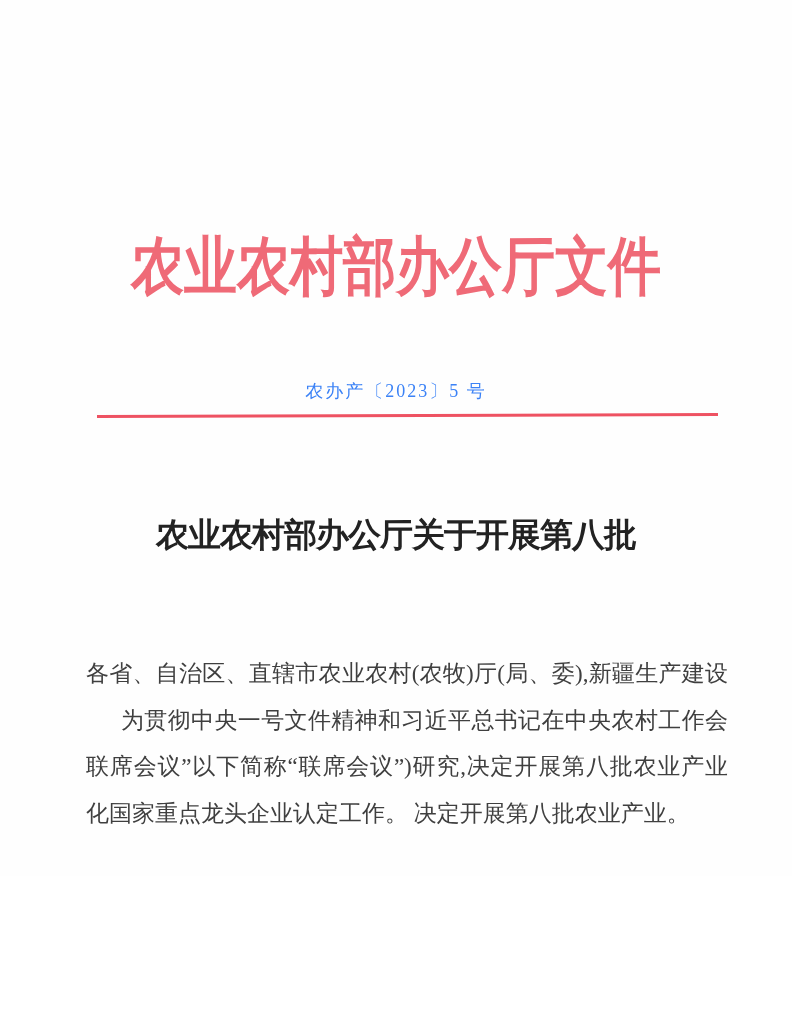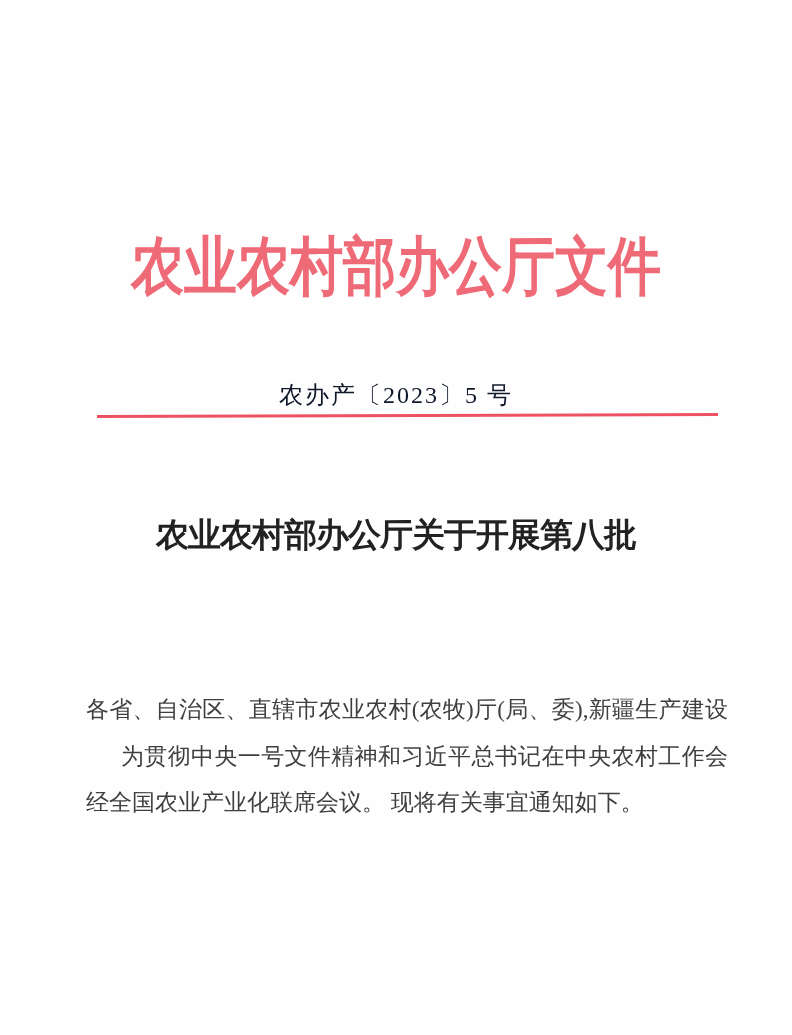--- a/index.html
+++ b/index.html
@@ -30,23 +30,23 @@
     transform-origin: top center;
     white-space: nowrap;
   }
   
   .doc-number {
     position: absolute;
     top: 379px;
     left: 0;
     width: 100%;
     text-align: center;
-    font-size: 24px;
+    font-size: 18px;
     letter-spacing: 2px;
-    color: #0f172a;
+    color: #3b82f6;
   }
   
   .red-rule {
     position: absolute;
     top: 414px;
     left: 97px;
     width: 621px;
     height: 3px;
     background: #ee5262;
     transform: rotate(-0.18deg);
@@ -60,21 +60,21 @@
     text-align: center;
     font-size: 33px;
     font-weight: bold;
     color: #222222;
     line-height: 44px;
     letter-spacing: -1px;
   }
   
   .body-text {
     position: absolute;
-    top: 687px;
+    top: 651px;
     left: 86px;
     width: 642px;
     font-size: 23px;
     line-height: 46.5px;
     color: #3f3f3f;
     letter-spacing: 0px;
   }
   .line {
     width: 100%;
   }
@@ -108,18 +108,19 @@
 
   <div class="red-rule"></div>
 
   <div class="doc-title">
     <div class="title-line">农业农村部办公厅关于开展第八批</div>
   </div>
 
   <div class="body-text">
     <div class="line just">各省、自治区、直辖市农业农村(农牧)厅(局、委),新疆生产建设</div>
     <div class="line just indent">为贯彻中央一号文件精神和习近平总书记在中央农村工作会</div>
-    <div class="line">经全国农业产业化联席会议。 现将有关事宜通知如下。</div>
+    <div class="line just">联席会议”以下简称“联席会议”)研究,决定开展第八批农业产业</div>
+    <div class="line">化国家重点龙头企业认定工作。 决定开展第八批农业产业。</div>
   </div>
 
   <div class="page-number">— 1 —</div>
 
 </div>
 
 </body></html>

